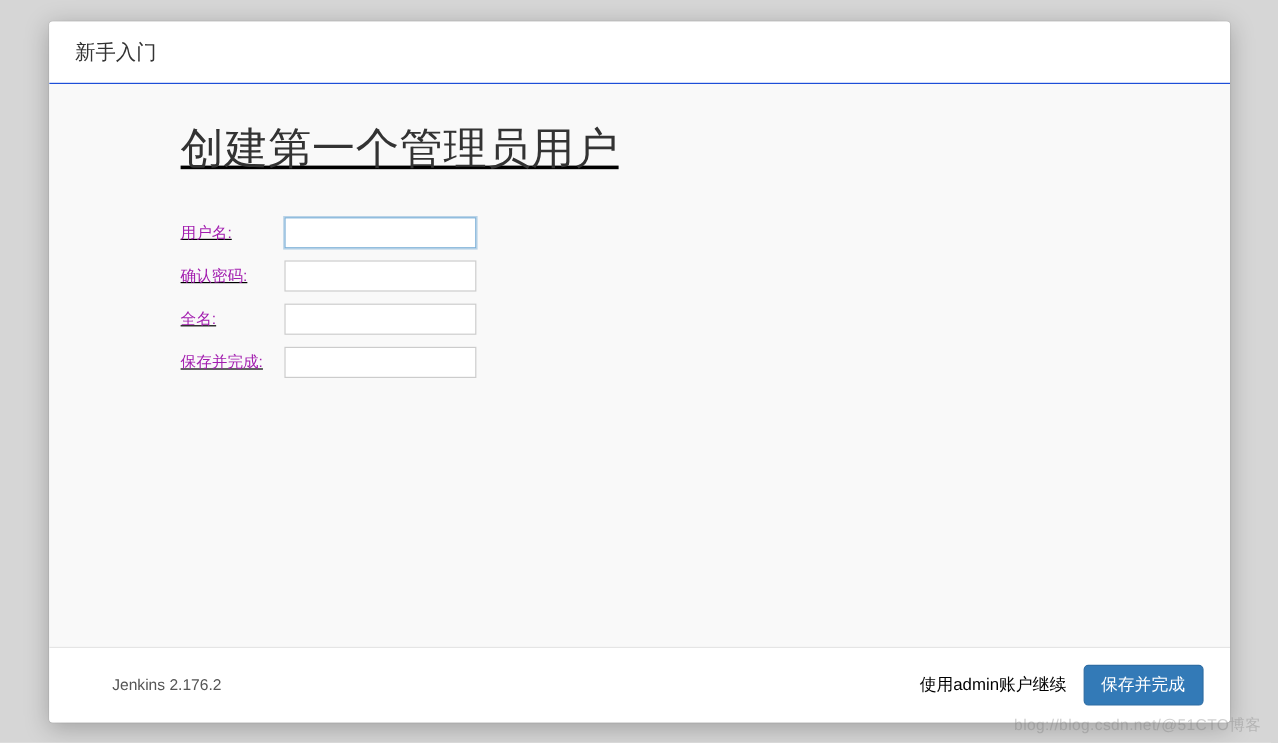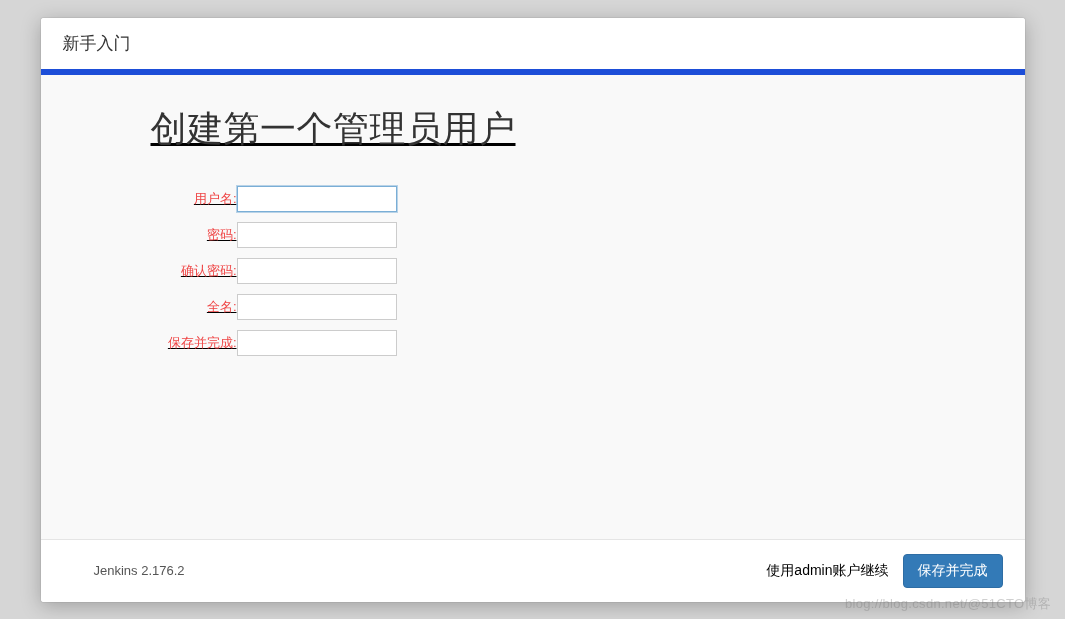--- a/index.html
+++ b/index.html
@@ -22,21 +22,21 @@
       height: 584px;
       background: #fff;
       border-radius: 3px;
       box-shadow: 0 4px 20px rgba(0,0,0,0.25), 0 0 0 1px rgba(0,0,0,0.05);
       display: flex;
       flex-direction: column;
       overflow: hidden;
     }
     .modal-header {
       padding: 14px 22px;
-      border-bottom: 6px solid #1d4ed8;
+      border-bottom: 1px solid #1d4ed8;
       background: #fff;
     }
     .modal-header-title {
       font-size: 17px;
       color: #333;
       font-weight: 400;
     }
     .modal-body {
       flex: 1;
       background: #f9f9f9;
@@ -56,22 +56,23 @@
     }
     .form-table {
       border-collapse: separate;
       border-spacing: 0 10px;
     }
     .form-row td {
       vertical-align: middle;
     }
     .form-label {
       font-size: 13px;
-      color: #ef4444;
-      text-align: right;
+      color: #a21caf;
+      padding-right: 12px;
+      text-align: left;
       white-space: nowrap;
       min-width: 86px;
     }
     .form-input {
       width: 160px;
       height: 26px;
       border: 1px solid #ccc;
       background: #fff;
       padding: 2px 5px;
       font-size: 13px;
@@ -139,24 +140,20 @@
     <div class="content-wrap">
       <h1 class="page-heading">创建第一个管理员用户</h1>
 
       <table class="form-table">
         <tbody>
             <tr class="form-row">
           <td class="form-label">用户名:</td>
           <td><input type="text" class="form-input focused" value="" style=""></td>
         </tr>
         <tr class="form-row">
-          <td class="form-label">密码:</td>
-          <td><input type="password" class="form-input" value="" style=""></td>
-        </tr>
-        <tr class="form-row">
           <td class="form-label">确认密码:</td>
           <td><input type="password" class="form-input" value="" style=""></td>
         </tr>
         <tr class="form-row">
           <td class="form-label">全名:</td>
           <td><input type="text" class="form-input" value="" style=""></td>
         </tr>
         <tr class="form-row">
           <td class="form-label">保存并完成:</td>
           <td><input type="text" class="form-input" value="" style=""></td>

